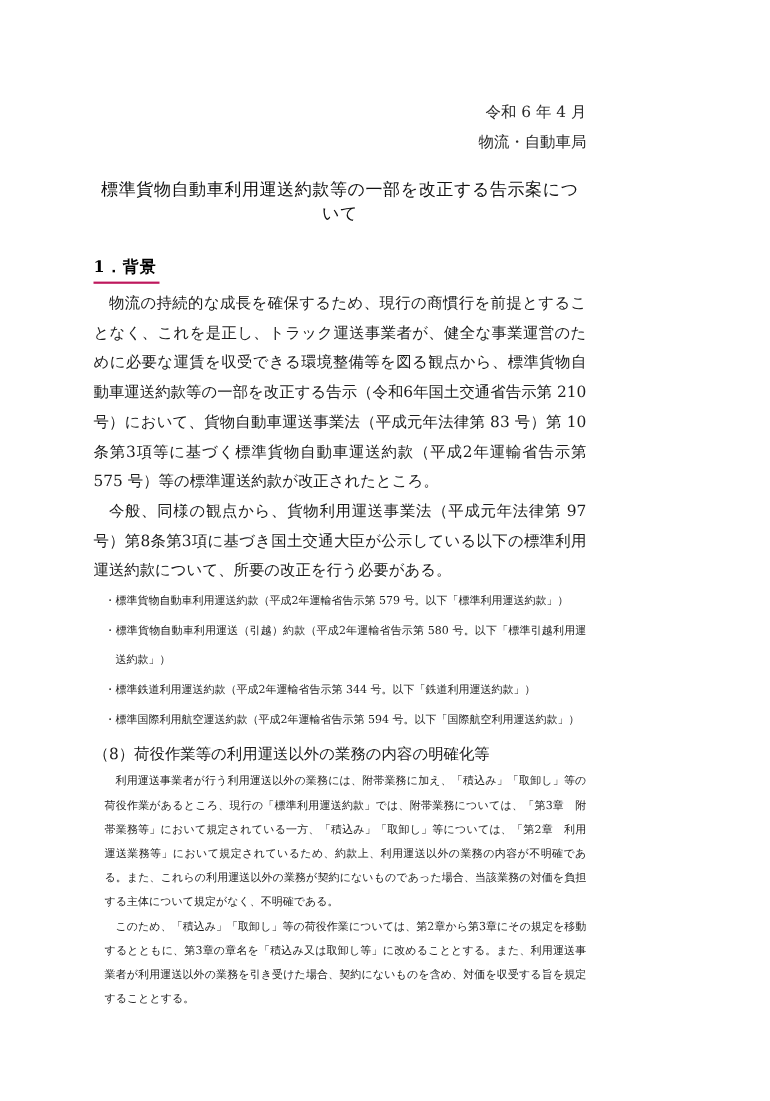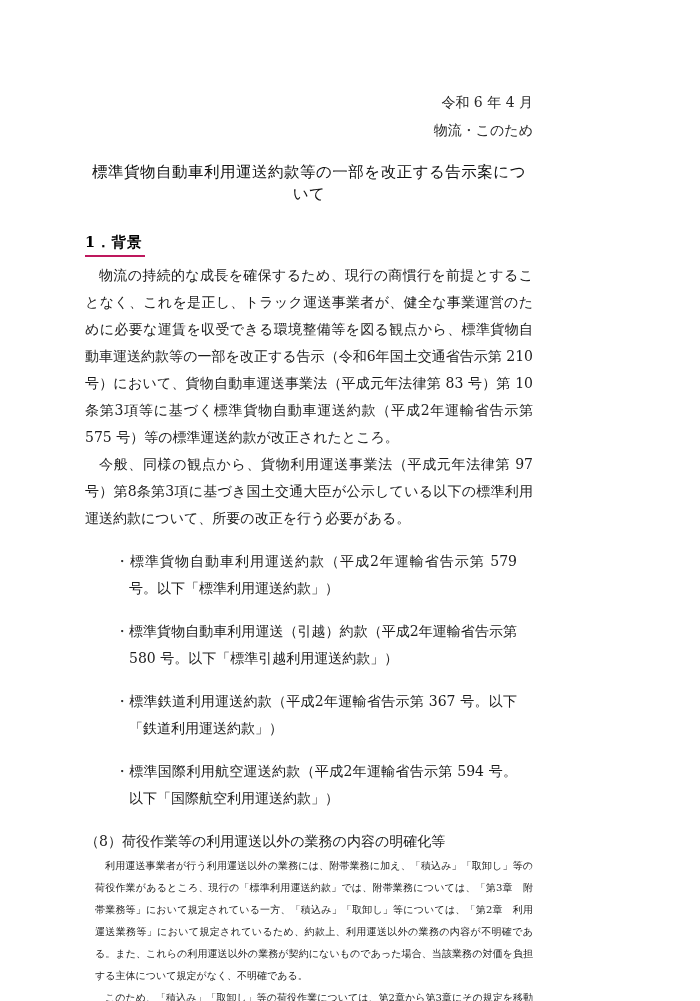--- a/index.html
+++ b/index.html
@@ -50,26 +50,26 @@
     font-size: 14px;
     line-height: 27px;
     text-align: justify;
     text-indent: 1em;
     margin: 0;
   }
   .para.first-after-heading {
     margin-top: 5px;
   }
   .bullet-item {
-    font-size: 14px;
+    font-size: 10px;
     line-height: 27px;
     text-align: justify;
     padding-left: 2em;
     text-indent: -1em;
-    margin: 16px;
+    margin: 0;
   }
   .sub-item-label {
     font-size: 14px;
     line-height: 27px;
     margin: 0;
   }
   .sub-para {
     font-size: 10px;
     line-height: 22px;
     text-align: justify;
@@ -77,35 +77,35 @@
     text-indent: 1em;
   }
 </style>
 </head>
 <body>
 
 <div class="doc-page">
 
   <div class="doc-header">
     <div>令和 6 年 4 月</div>
-    <div>物流・このため</div>
+    <div>物流・自動車局</div>
   </div>
 
   <div class="doc-title">標準貨物自動車利用運送約款等の一部を改正する告示案について</div>
 
   <div class="section-heading-wrap">
     <span class="section-heading">1．背景</span>
   </div>
   <p class="para first-after-heading">物流の持続的な成長を確保するため、現行の商慣行を前提とすることなく、これを是正し、トラック運送事業者が、健全な事業運営のために必要な運賃を収受できる環境整備等を図る観点から、標準貨物自動車運送約款等の一部を改正する告示（令和6年国土交通省告示第 210 号）において、貨物自動車運送事業法（平成元年法律第 83 号）第 10 条第3項等に基づく標準貨物自動車運送約款（平成2年運輸省告示第 575 号）等の標準運送約款が改正されたところ。</p>
   <p class="para">今般、同様の観点から、貨物利用運送事業法（平成元年法律第 97 号）第8条第3項に基づき国土交通大臣が公示している以下の標準利用運送約款について、所要の改正を行う必要がある。</p>
 
   <div>
     <p class="bullet-item">・標準貨物自動車利用運送約款（平成2年運輸省告示第 579 号。以下「標準利用運送約款」）</p>
     <p class="bullet-item">・標準貨物自動車利用運送（引越）約款（平成2年運輸省告示第 580 号。以下「標準引越利用運送約款」）</p>
-    <p class="bullet-item">・標準鉄道利用運送約款（平成2年運輸省告示第 367 号。以下「鉄道利用運送約款」）</p>
+    <p class="bullet-item">・標準鉄道利用運送約款（平成2年運輸省告示第 344 号。以下「鉄道利用運送約款」）</p>
     <p class="bullet-item">・標準国際利用航空運送約款（平成2年運輸省告示第 594 号。以下「国際航空利用運送約款」）</p>
   </div>
 
 
   <p class="sub-item-label" style="margin-top:5px;">（8）荷役作業等の利用運送以外の業務の内容の明確化等</p>
   <p class="sub-para">利用運送事業者が行う利用運送以外の業務には、附帯業務に加え、「積込み」「取卸し」等の荷役作業があるところ、現行の「標準利用運送約款」では、附帯業務については、「第3章　附帯業務等」において規定されている一方、「積込み」「取卸し」等については、「第2章　利用運送業務等」において規定されているため、約款上、利用運送以外の業務の内容が不明確である。また、これらの利用運送以外の業務が契約にないものであった場合、当該業務の対価を負担する主体について規定がなく、不明確である。</p>
   <p class="sub-para">このため、「積込み」「取卸し」等の荷役作業については、第2章から第3章にその規定を移動するとともに、第3章の章名を「積込み又は取卸し等」に改めることとする。また、利用運送事業者が利用運送以外の業務を引き受けた場合、契約にないものを含め、対価を収受する旨を規定することとする。</p>
 
 </div>
 

